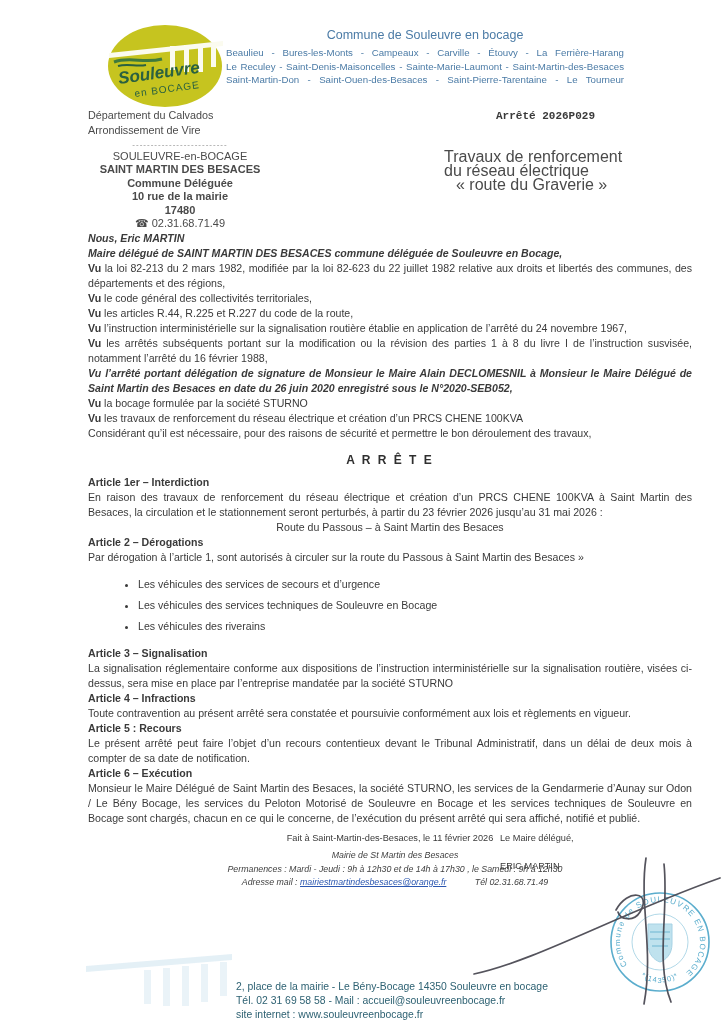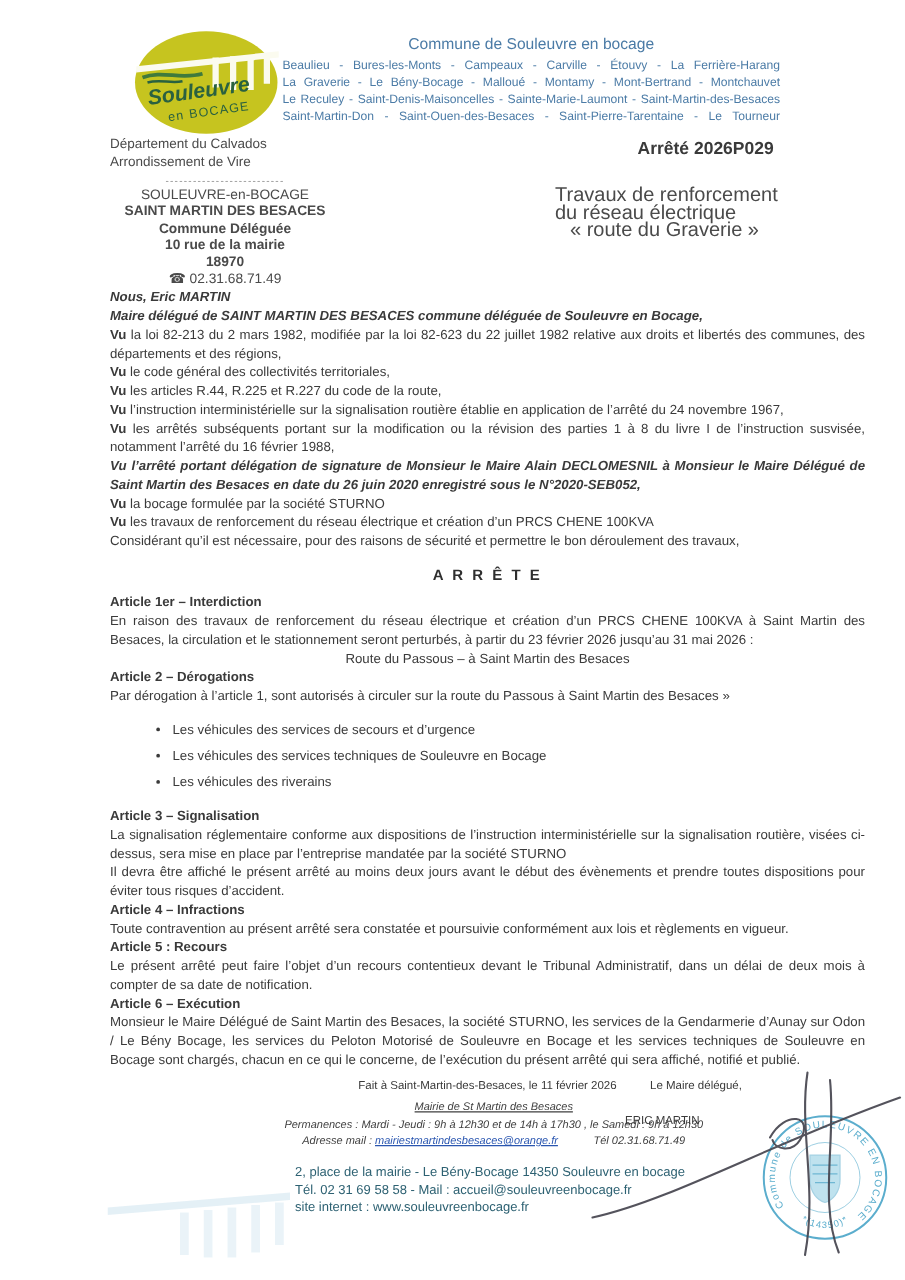--- a/index.html
+++ b/index.html
@@ -6,47 +6,47 @@
   .page{
     position:relative;width:724px;height:1024px;background:#ffffff;overflow:hidden;
     font-family:"Liberation Sans",sans-serif;color:#3a3a3a;margin:0 auto;
   }
   
   .logo-wrap{position:absolute;left:104px;top:22px;}
   .communes{position:absolute;left:226px;top:28px;width:398px;color:#4b7ba6;}
   .communes-title{text-align:center;font-size:12.5px;margin-bottom:4px;}
   .commune-line{font-size:9.7px;line-height:13.6px;text-align:justify;text-align-last:justify;}
   .dept{position:absolute;left:88px;top:108px;width:184px;text-align:left;font-size:10.8px;line-height:15px;color:#4a4a4a;}
-  .arrete-num{position:absolute;left:510px;top:110px;font-weight:bold;font-size:14px;color:#3a3a3a;}
+  .arrete-num{position:absolute;left:496px;top:110px;font-weight:bold;font-size:11px;color:#3a3a3a;font-family:Liberation Mono, monospace;}
   .muni{position:absolute;left:52px;top:140px;width:256px;text-align:center;font-size:11px;line-height:13.4px;color:#4a4a4a;}
   .muni .sep{font-size:8px;letter-spacing:1px;color:#8a8a8a;line-height:10px;}
   .muni .b{font-weight:bold;}
   .subject{position:absolute;left:444px;top:150px;width:190px;font-size:16px;line-height:13.8px;color:#4a4a4a;}
   .subject div:last-child{padding-left:12px;}
   
   .doc-body{position:absolute;left:88px;top:231px;width:604px;font-size:10.6px;line-height:15px;text-align:justify;}
   .doc-body p{margin:0;}
   .bi{font-weight:bold;font-style:italic;}
   .b{font-weight:bold;}
   .arrete-title{text-align:center;font-weight:bold;font-size:12px;letter-spacing:2px;margin:12px 0 7px 0;color:#2f2f2f;}
   .art-head{font-weight:bold;text-align:left;margin-top:2px;}
   .center-bold{text-align:center;font-weight:normal;}
   ul.derog{margin:12px 0 12px 0;padding-left:50px;list-style:disc;}
   ul.derog li{margin-bottom:6px;line-height:15px;text-align:left;}
   .mt4{margin-top:4px;}
   
   .signoff{position:relative;margin-top:6px;font-size:9.2px;line-height:13px;text-align:center;}
-  .signoff-right{position:absolute;left:432px;top:0;}
+  .signoff-right{position:absolute;left:412px;top:0;}
   .signer{position:absolute;left:412px;top:28px;}
   .mairie-block{margin-top:4px;margin-left:10px;font-style:italic;font-size:8.8px;line-height:13.5px;color:#3f3f3f;}
-  .mairie-title{text-decoration:underline;}
+  .mairie-title{}
   .email-link{color:#2a56b0;text-decoration:underline;}
   .tel-inline{margin-left:26px;}
   
-  .footer{position:absolute;left:236px;top:932px;color:#2d6172;font-size:10.4px;line-height:13.8px;}
+  .footer{position:absolute;left:236px;top:980px;color:#2d6172;font-size:10.4px;line-height:13.8px;}
   .watermark{position:absolute;left:86px;top:950px;opacity:0.55;}
   .stamp-svg{position:absolute;left:468px;top:852px;}
 </style>
 </head>
 <body>
 
 <div class="page">
 
   <div class="logo-wrap">
     <svg width="122" height="88" viewBox="0 0 122 88">
@@ -59,39 +59,38 @@
       <path d="M 10,40 C 26,34 40,42 58,37" stroke="#3f7a3c" stroke-width="3" fill="none"></path>
       <path d="M 14,44 C 24,41 32,45 42,43" stroke="#2a6140" stroke-width="2" fill="none"></path>
       <text x="15" y="62" font-size="17" font-style="italic" font-weight="bold" fill="#2a6140" font-family="Liberation Sans, sans-serif" transform="rotate(-8 15 62)">Souleuvre</text>
       <text x="31" y="75" font-size="10" letter-spacing="1" fill="#2a6140" font-family="Liberation Sans, sans-serif" transform="rotate(-8 31 75)">en BOCAGE</text>
     </svg>
   </div>
 
   <div class="communes">
     <div class="communes-title">Commune de Souleuvre en bocage</div>
     <div class="commune-line">Beaulieu - Bures-les-Monts - Campeaux - Carville - Étouvy - La Ferrière-Harang</div>
-    <div class="commune-line">La Graverie - Le Bény-Bocage - Malloué - Montamy - Mont-Bertrand - Montchauvet</div>
     <div class="commune-line">Le Reculey - Saint-Denis-Maisoncelles - Sainte-Marie-Laumont - Saint-Martin-des-Besaces</div>
     <div class="commune-line">Saint-Martin-Don - Saint-Ouen-des-Besaces - Saint-Pierre-Tarentaine - Le Tourneur</div>
   </div>
 
   <div class="dept">
     <div>Département du Calvados</div>
     <div>Arrondissement de Vire</div>
   </div>
 
   <div class="arrete-num">Arrêté 2026P029</div>
 
   <div class="muni">
     <div class="sep">--------------------------</div>
     <div>SOULEUVRE-en-BOCAGE</div>
     <div class="b">SAINT MARTIN DES BESACES</div>
     <div class="b">Commune Déléguée</div>
     <div class="b">10 rue de la mairie</div>
-    <div class="b">18970</div>
+    <div class="b">17480</div>
     <div>☎ 02.31.68.71.49</div>
   </div>
 
   <div class="subject">
     <div>Travaux de renforcement</div>
     <div>du réseau électrique</div>
     <div>« route du Graverie »</div>
   </div>
 
   <div class="doc-body">
@@ -121,21 +120,20 @@
     <p class="art-head mt4">Article 2 – Dérogations</p>
     <p>Par dérogation à l’article 1, sont autorisés à circuler sur la route du Passous à Saint Martin des Besaces »</p>
     <ul class="derog">
       <li>Les véhicules des services de secours et d’urgence</li>
       <li>Les véhicules des services techniques de Souleuvre en Bocage</li>
       <li>Les véhicules des riverains</li>
     </ul>
 
     <p class="art-head">Article 3 – Signalisation</p>
     <p>La signalisation réglementaire conforme aux dispositions de l’instruction interministérielle sur la signalisation routière, visées ci-dessus, sera mise en place par l’entreprise mandatée par la société STURNO</p>
-    <p>Il devra être affiché le présent arrêté au moins deux jours avant le début des évènements et prendre toutes dispositions pour éviter tous risques d’accident.</p>
 
     <p class="art-head">Article 4 – Infractions</p>
     <p>Toute contravention au présent arrêté sera constatée et poursuivie conformément aux lois et règlements en vigueur.</p>
 
     <p class="art-head">Article 5 :  Recours</p>
     <p>Le présent arrêté peut faire l’objet d’un recours contentieux devant le Tribunal Administratif, dans un délai de deux mois à compter de sa date de notification.</p>
 
     <p class="art-head">Article 6 – Exécution</p>
     <p>Monsieur le Maire Délégué de Saint Martin des Besaces, la société STURNO, les services de la Gendarmerie d’Aunay sur Odon / Le Bény Bocage, les services du Peloton Motorisé de Souleuvre en Bocage et les services techniques de Souleuvre en Bocage sont chargés, chacun en ce qui le concerne, de l’exécution du présent arrêté qui sera affiché, notifié et publié.</p>
 

